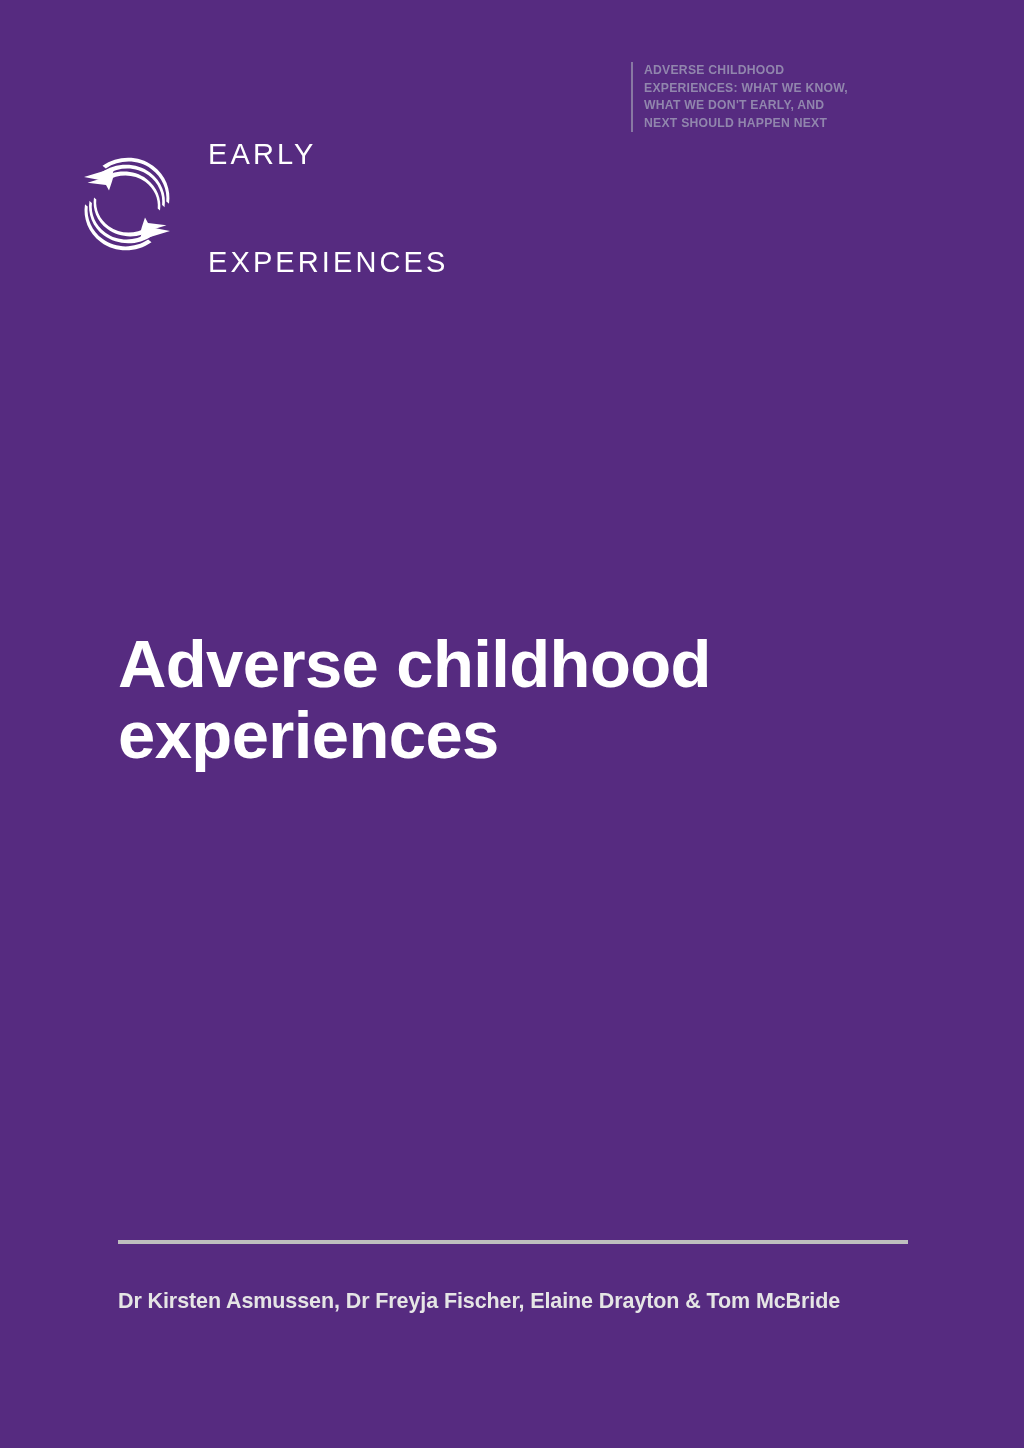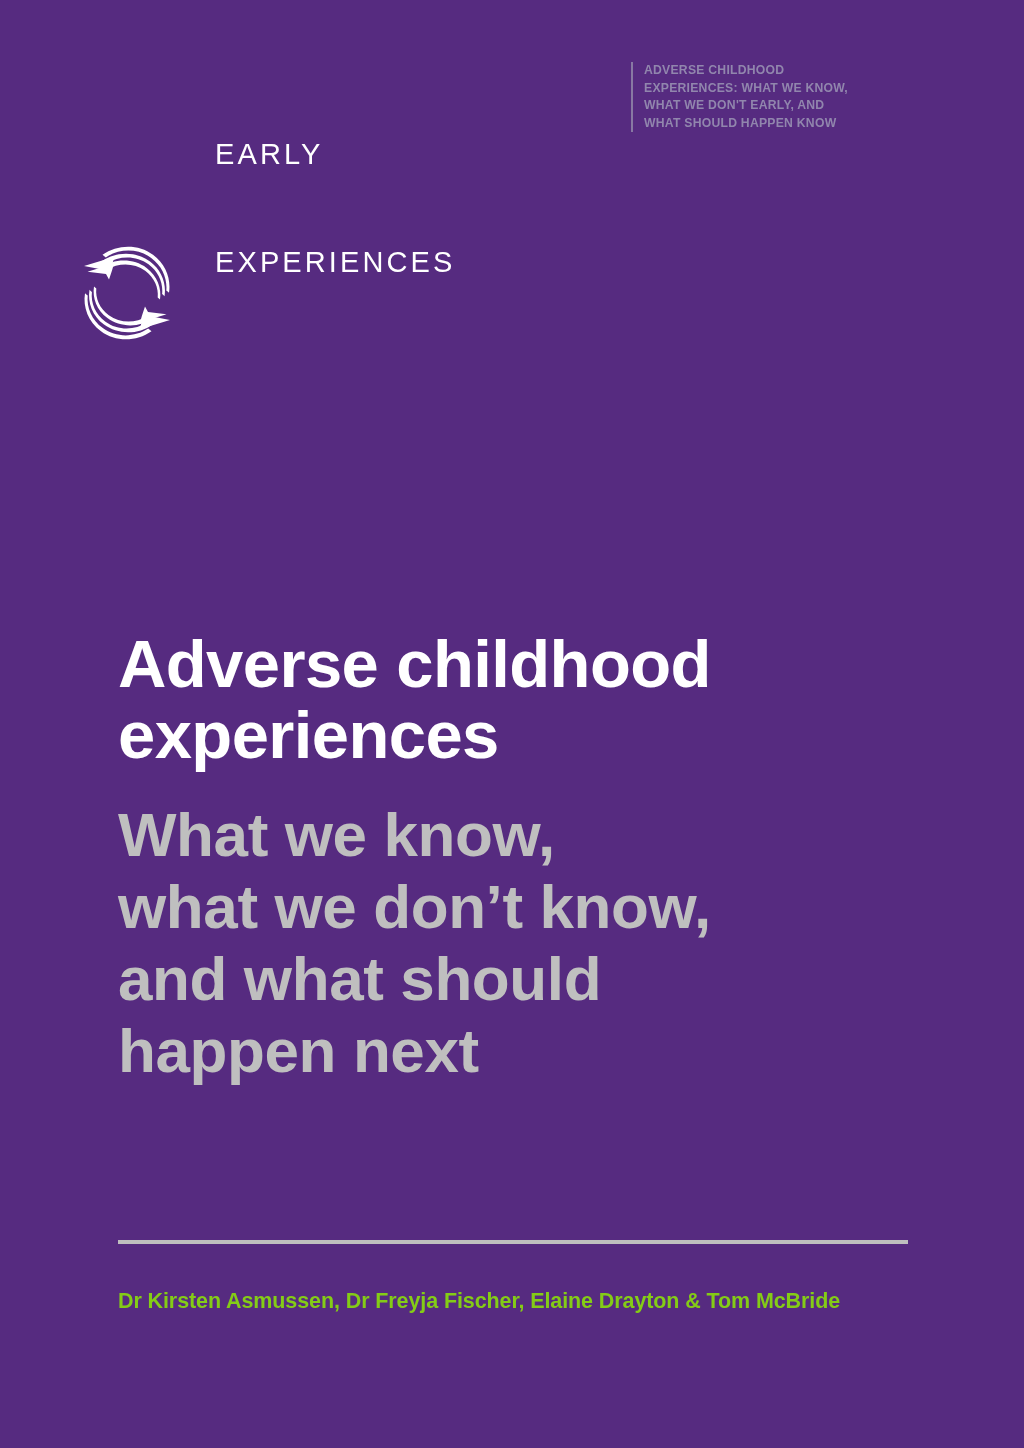--- a/index.html
+++ b/index.html
@@ -29,22 +29,22 @@
     left: 0;
     right: 0;
     height: 200px;
   }
 
   .brand {
     position: absolute;
     left: 68px;
     top: 56px;
     display: flex;
-    align-items: flex-end;
-    gap: 29px;
+    align-items: center;
+    gap: 22px;
   }
 
   .brand-mark {
     width: 118px;
     height: 118px;
     flex: 0 0 118px;
     display: block;
   }
 
   .brand-wordmark {
@@ -127,21 +127,21 @@
     color: #bfbfbf;
     font-size: 29px;
     line-height: 34px;
     font-weight: 700;
     letter-spacing: -0.2px;
   }
 
   .doc-authors {
     margin: 0;
     padding-top: 44px;
-    color: #84cc16;
+    color: #e5e5e5;
     font-size: 21.5px;
     line-height: 27px;
     font-weight: 700;
     letter-spacing: -0.1px;
     white-space: nowrap;
   }
 </style>
 </head>
 <body>
 
@@ -173,36 +173,30 @@
       <div class="brand-wordmark">
         <span class="wm-line">EARLY</span>
         <span class="wm-line">EXPERIENCES</span>
       </div>
     </div>
 
     <div class="running-head">
       <span class="rh-line">ADVERSE CHILDHOOD</span>
       <span class="rh-line">EXPERIENCES: WHAT WE KNOW,</span>
       <span class="rh-line">WHAT WE DON'T EARLY, AND</span>
-      <span class="rh-line">WHAT SHOULD HAPPEN KNOW</span>
+      <span class="rh-line">NEXT SHOULD HAPPEN NEXT</span>
     </div>
   </div>
 
   <div class="title-block">
     <h1 class="doc-title">
       <span class="t-line">Adverse childhood</span>
       <span class="t-line">experiences</span>
     </h1>
 
-    <h2 class="doc-subtitle">
-      <span class="s-line">What we know,</span>
-      <span class="s-line">what we don’t know,</span>
-      <span class="s-line">and what should</span>
-      <span class="s-line">happen next</span>
-    </h2>
   </div>
 
   <div class="footer">
     <hr class="footer-rule">
     <p class="doc-authors">Dr Kirsten Asmussen, Dr Freyja Fischer, Elaine Drayton &amp; Tom McBride</p>
   </div>
 
 </div>
 
 </body></html>

